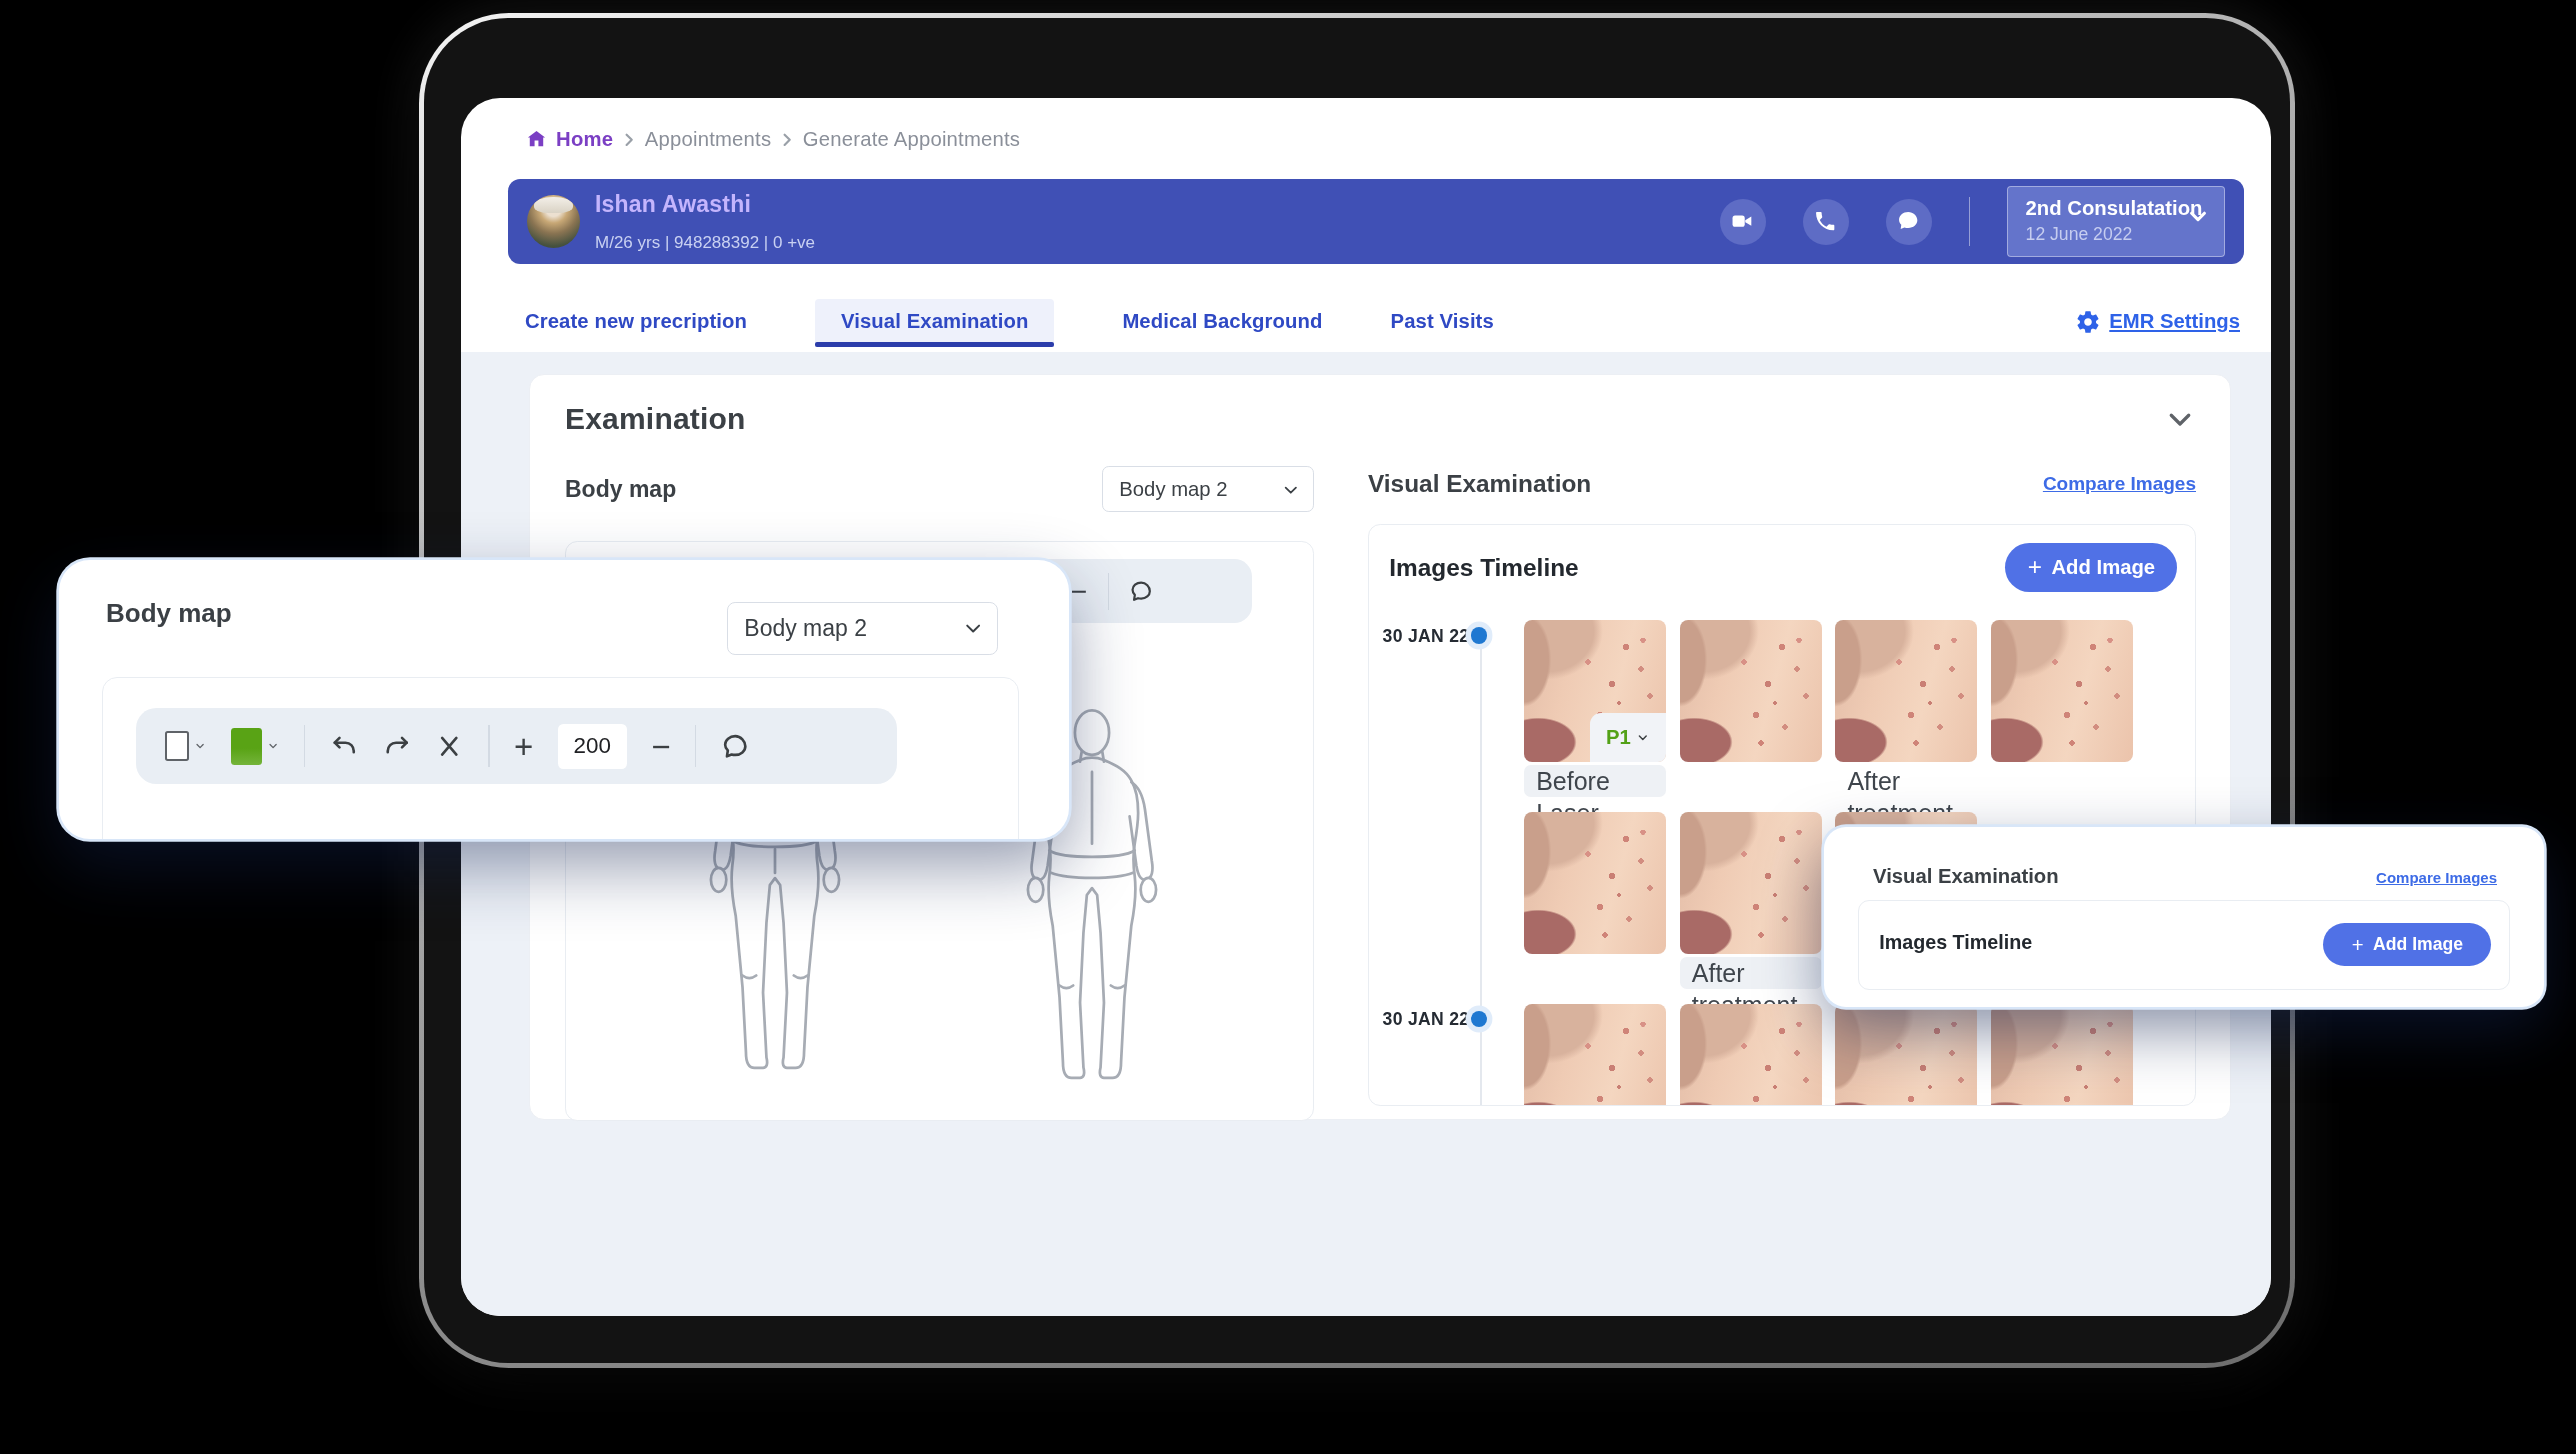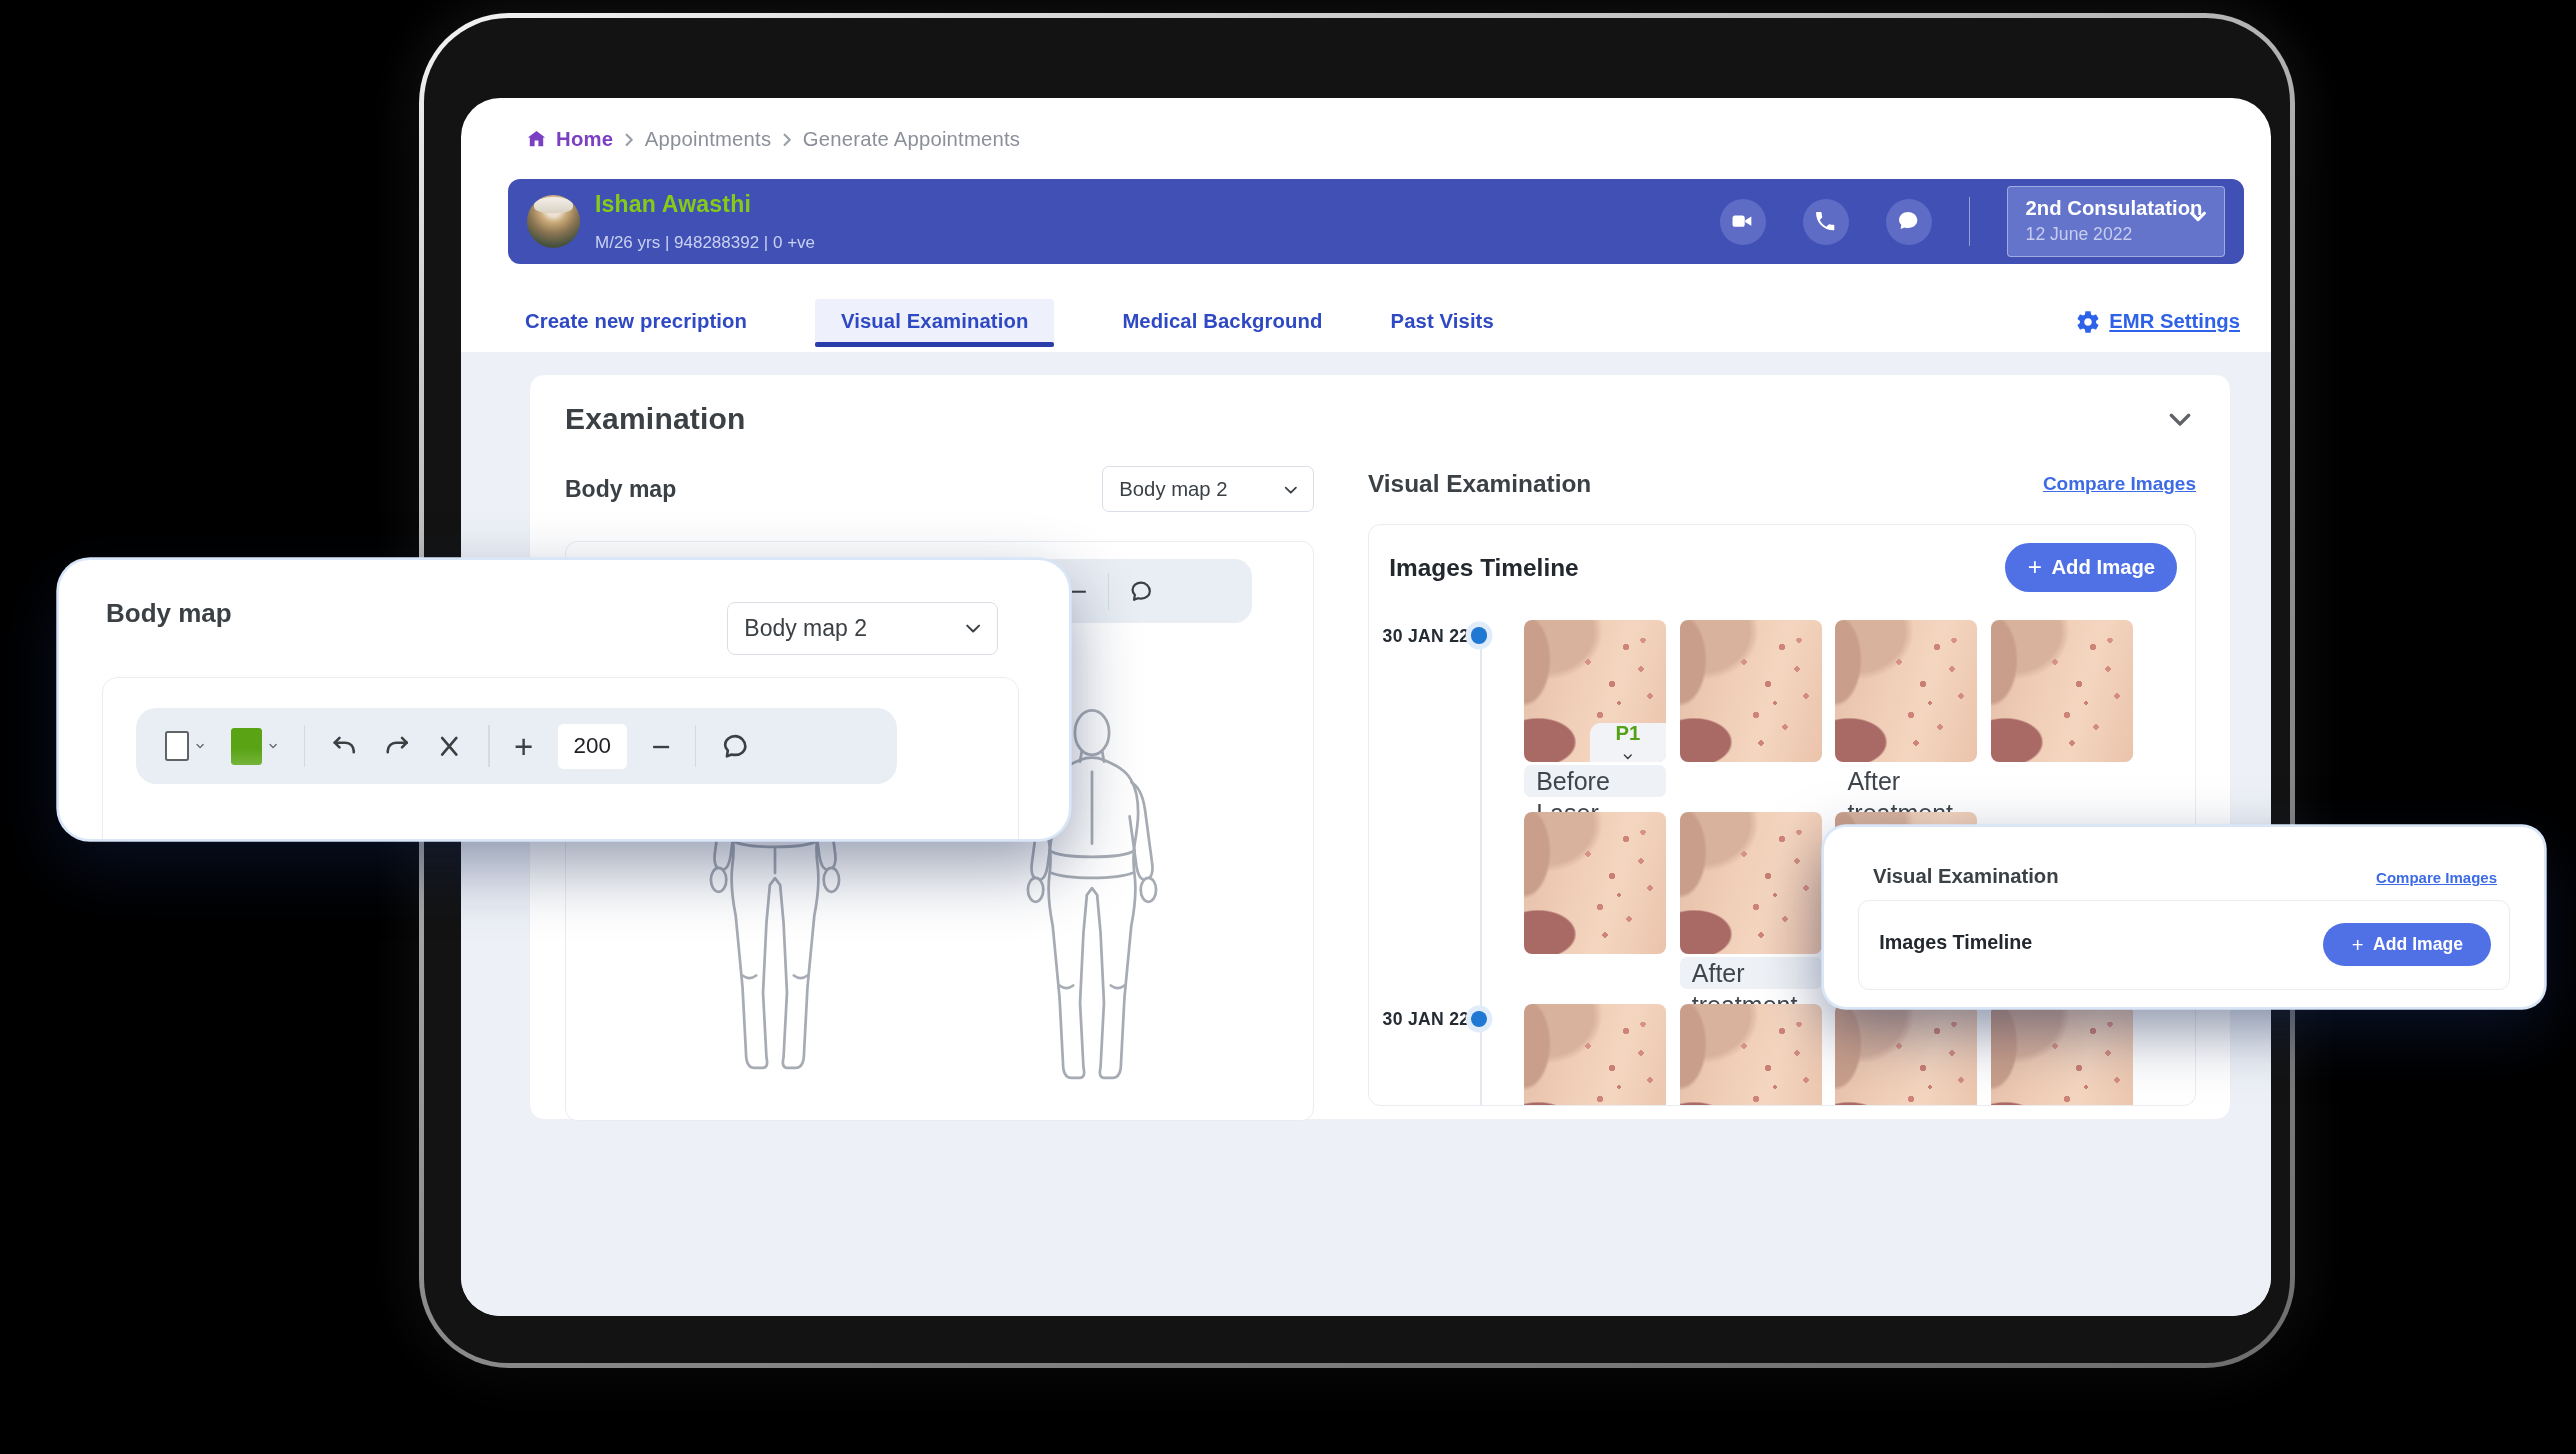--- a/index.html
+++ b/index.html
@@ -24,21 +24,21 @@
   .home-icon { width:23px; height:23px; }
 
   
   .patient-bar { position:absolute; left:47px; top:81px; width:1736px; height:85px;
     background:#4050b5; border-radius:12.2px; display:flex; align-items:center; padding:0 19px; }
   .avatar { width:53px; height:53px; border-radius:50%; flex:0 0 auto; overflow:hidden;
     background:radial-gradient(circle at 50% 26%, #ece0d0 0 16%, #c8a876 30%, #8a7452 52%, #47523f 78%, #35402f 100%); position:relative; }
   .avatar::before { content:""; position:absolute; left:14%; top:4%; width:72%; height:30%;
     border-radius:50% 50% 40% 40%; background:linear-gradient(#f3efe8,#d9d2c4); }
   .patient-id { margin-left:15px; }
-  .patient-name { color:#84cc16; font-size:23px; font-weight:bold; letter-spacing:0.2px; }
+  .patient-name { color:#c4b5fd; font-size:23px; font-weight:bold; letter-spacing:0.2px; }
   .patient-meta { color:#c9d1f2; font-size:17px; margin-top:15px; }
   .bar-right { margin-left:auto; display:flex; align-items:center; gap:37px; }
   .icon-circle { width:46px; height:46px; border-radius:50%; background:#5e6cc5; border:none;
     display:flex; align-items:center; justify-content:center; cursor:pointer; }
   .icon-circle svg { width:24.4px; height:24.4px; }
   .bar-divider { width:1.4px; height:49px; background:rgba(255,255,255,.45); }
   .consult-pill { width:218px; height:71px; background:#6474cb; border:1.4px solid rgba(255,255,255,.4);
     border-radius:4px; padding:9.5px 16.3px 6.8px 17.6px; cursor:pointer; position:relative; }
   .consult-title { color:#fff; font-size:20.3px; font-weight:bold; }
   .consult-date { color:#c6cdf0; font-size:17.6px; margin-top:4.1px; }
@@ -134,22 +134,22 @@
       radial-gradient(circle 3.4px at 102px 27px, #cf8478 97%, rgba(0,0,0,0)),
       radial-gradient(circle 2.7px at 117px 49px, #d28d80 97%, rgba(0,0,0,0)),
       radial-gradient(circle 3.4px at 88px 64px, #c97f74 97%, rgba(0,0,0,0)),
       radial-gradient(circle 2.7px at 126px 76px, #d28d80 97%, rgba(0,0,0,0)),
       radial-gradient(circle 3.4px at 76px 95px, #cf8478 97%, rgba(0,0,0,0)),
       radial-gradient(circle 2.7px at 105px 107px, #d28d80 97%, rgba(0,0,0,0)),
       radial-gradient(circle 2.7px at 64px 42px, #d89186 97%, rgba(0,0,0,0)),
       radial-gradient(circle 2.7px at 119px 20.3px, #d89186 97%, rgba(0,0,0,0)),
       radial-gradient(circle 2px at 95px 83px, #c97f74 97%, rgba(0,0,0,0)),
       radial-gradient(circle 2.7px at 81px 123px, #cf8478 97%, rgba(0,0,0,0)); }
-  .p1-tag { position:absolute; right:0; bottom:0; width:76px; height:39px; background:#f1f3f7;
-    border-radius:11px 0 0 0; display:flex; align-items:center; justify-content:center; gap:5.4px; cursor:pointer; z-index:2;flex-direction:column; }
+  .p1-tag { position:absolute; right:0; bottom:0; width:76px; height:49px; background:#f1f3f7;
+    border-radius:11px 0 0 0; display:flex; align-items:center; justify-content:center; gap:5.4px; cursor:pointer; z-index:2; }
   .p1-text { color:#53a117; font-size:20.3px; font-weight:bold; }
   .p1-chev { width:13.6px; height:13.6px; }
   .p1-chev svg { width:100%; height:100%; stroke:#3c4043; stroke-width:2.6; fill:none; stroke-linecap:round; stroke-linejoin:round; }
   .thumb-label { margin-top:2.7px; height:32px; line-height:32px; font-size:25px; color:#3f454c; padding-left:12.2px; }
   .thumb-label.chip { background:#eef1f5; border-radius:6.8px; }
 
   
   .overlay-left { position:absolute; left:59px; top:560px; width:1010px; height:279px; background:#fff; border-radius:31px;
     box-shadow:0 0 0 2.7px #d8e6f8, 0 27px 68px rgba(20,35,80,.45); overflow:hidden; z-index:50; }
   .ol-title { position:absolute; left:47px; top:38px; font-size:26px; font-weight:bold; color:#3b4045; }

